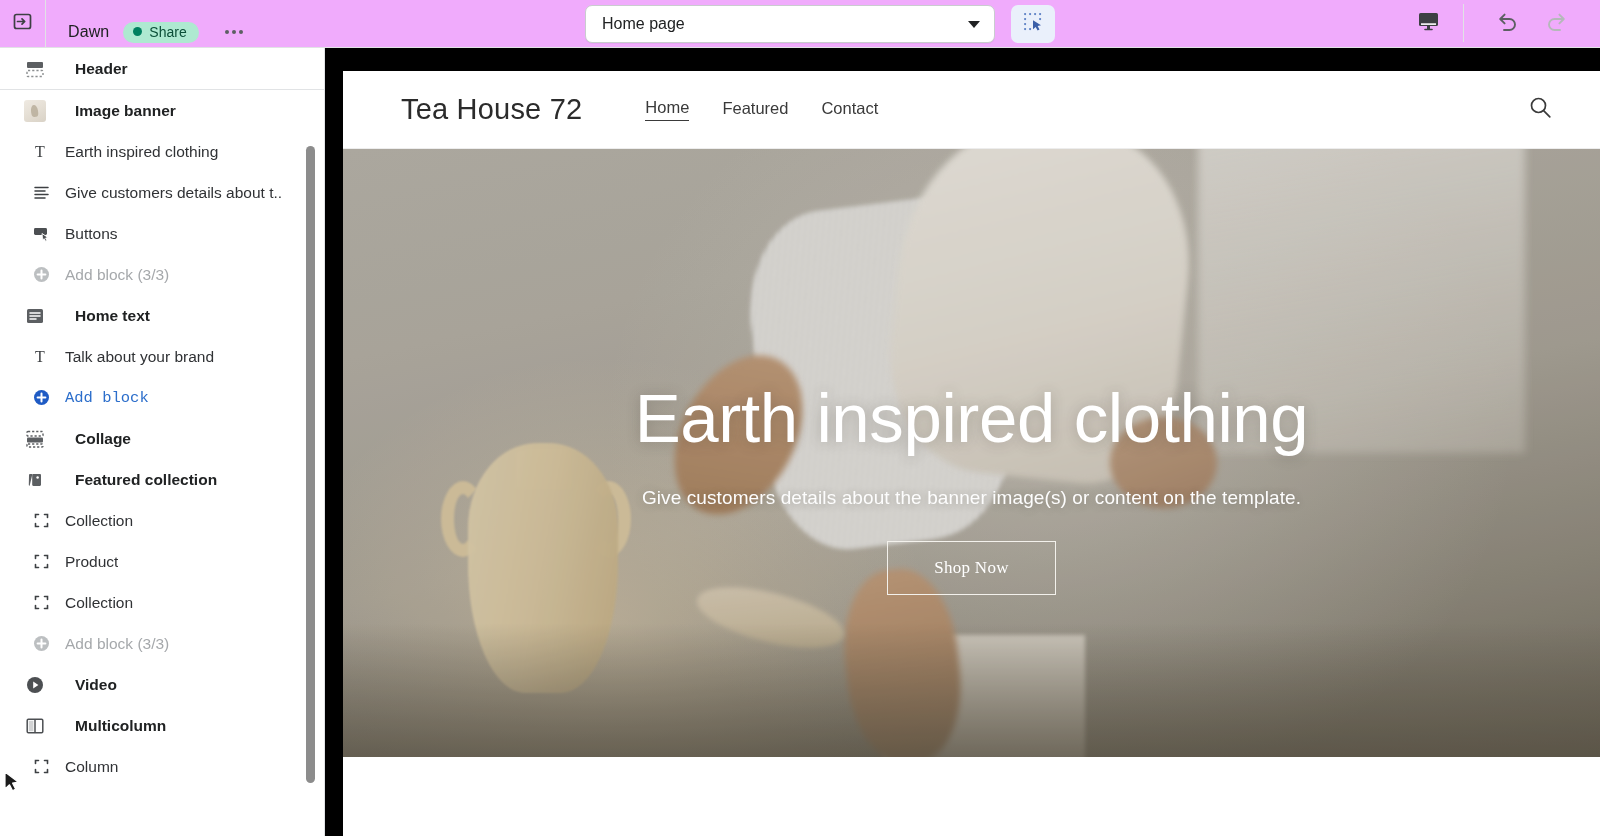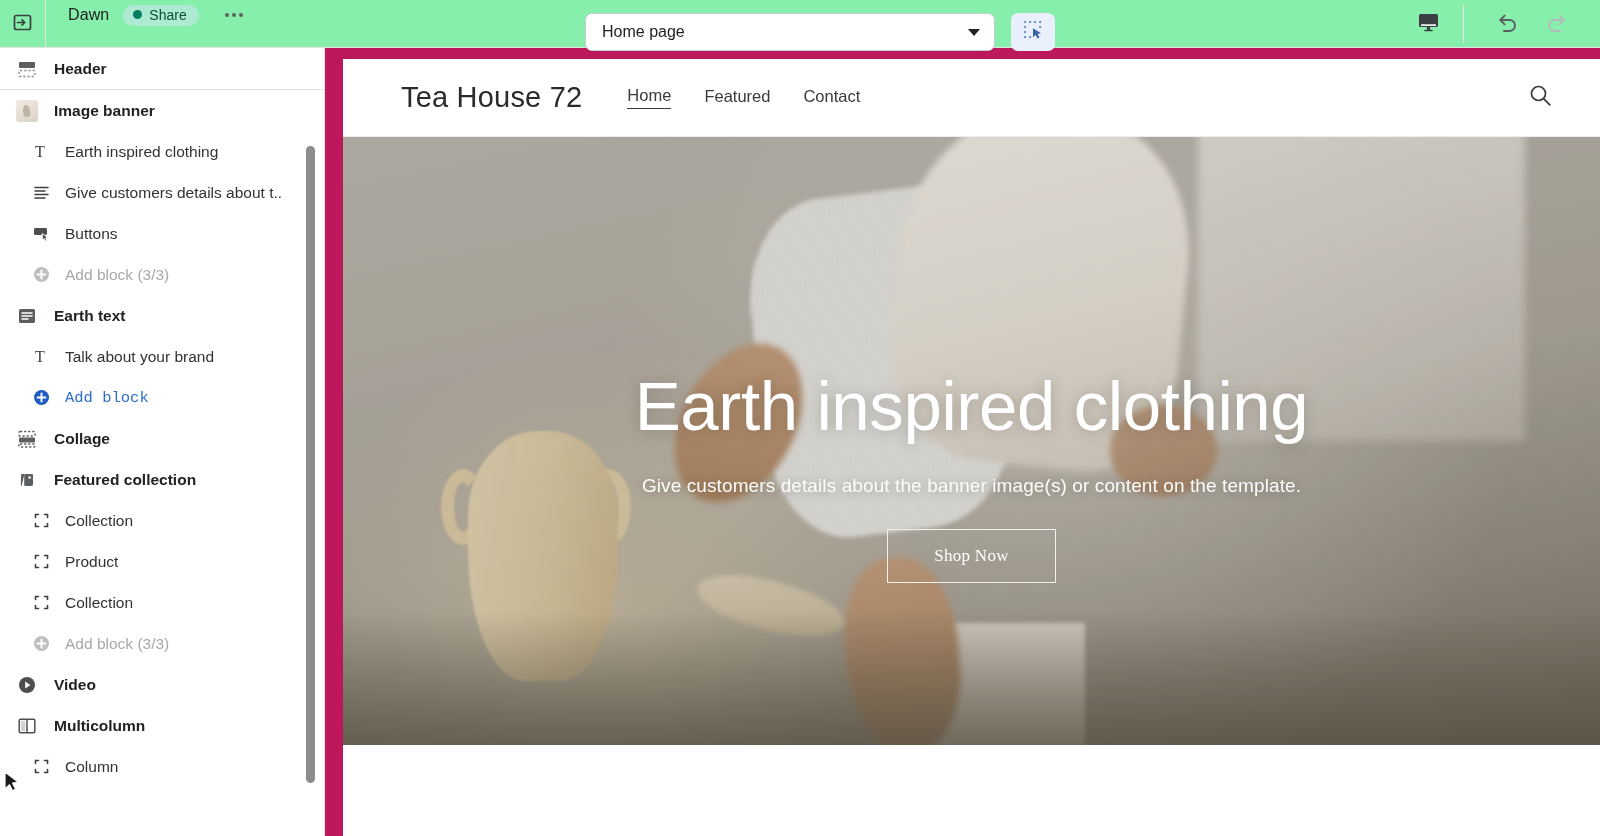--- a/index.html
+++ b/index.html
@@ -7,43 +7,43 @@
   body {
     font-family: "Liberation Sans", sans-serif;
     background:#fff;
     color:#202223;
     -webkit-font-smoothing:antialiased;
   }
   .app { width:1600px; height:836px; display:flex; flex-direction:column; }
 
   
   .topbar {
-    height:48px; min-height:48px; display:flex; align-items:flex-start;
-    background:#86efac; border-bottom:1px solid #e1e3e5; position:relative;
+    height:48px; min-height:48px; display:flex; align-items:flex-end;
+    background:#f0abfc; border-bottom:1px solid #e1e3e5; position:relative;
   }
   .tb-collapse {
     width:46px; height:48px; display:flex; align-items:center; justify-content:center;
     border-right:1px solid #e1e3e5;
   }
   .tb-left { display:flex; align-items:center; gap:14px; padding-left:22px; }
   .theme-name { font-size:16px; color:#202223; letter-spacing:.1px; }
   .live-badge {
     display:inline-flex; align-items:center; gap:7px;
     background:#aee9d1; color:#0b4f38; border-radius:11px;
     padding:3px 12px 4px 10px; font-size:14px; line-height:1;
   }
   .live-dot { width:9px; height:9px; border-radius:50%; background:#008060; display:block; }
   .tb-more {
     width:34px; height:30px; display:flex; align-items:center; justify-content:center;
     gap:3px; border-radius:5px; margin-left:4px;
   }
   .tb-more i { width:4px; height:4px; border-radius:50%; background:#5c5f62; display:block; }
 
   .tb-center {
-    position:absolute; left:0; right:0; top:8px; height:48px;
+    position:absolute; left:0; right:0; top:0; height:48px;
     display:flex; align-items:center; justify-content:center; gap:16px;
     pointer-events:none;
     margin-left:40px;
   }
   .tb-center > * { pointer-events:auto; }
   .page-select {
     width:410px; height:38px; border:1px solid #c9cccf; border-radius:7px;
     background:#fff; display:flex; align-items:center; justify-content:space-between;
     padding:0 14px 0 16px; font-size:16px; color:#202223;
     box-shadow:0 1px 0 rgba(0,0,0,.04);
@@ -64,21 +64,21 @@
   .main { flex:1; display:flex; min-height:0; }
 
   
   .sidebar {
     width:325px; min-width:325px; background:#fff; position:relative;
     border-right:1px solid #e1e3e5; overflow:hidden;
   }
   .sb-scroll { padding:0; }
   .sb-sep { height:1px; background:#e1e3e5; margin:0; }
   .row {
-    display:flex; align-items:center; height:41px; padding-left:16px; gap:16px;
+    display:flex; align-items:center; height:41px; padding-left:24px; gap:29px;
   }
   .row.section { font-weight:700; font-size:15.5px; color:#202223; }
   .row.block { padding-left:30px; font-size:15.5px; color:#303235; gap:13px; }
   .row .lbl { white-space:nowrap; overflow:hidden; text-overflow:ellipsis; max-width:245px; }
   .row.block .lbl { max-width:248px; }
   .row.addblock { padding-left:30px; font-size:15.5px; color:#a5a8ab; gap:13px; }
   .row.addblock.active { color:#2c6ecb;font-family:Liberation Mono, monospace; }
   .ico { width:22px; min-width:22px; height:22px; display:flex; align-items:center; justify-content:center; }
 
   
@@ -94,31 +94,31 @@
 
   
   .sb-track { position:absolute; right:8px; top:0; bottom:0; width:11px; }
   .sb-thumb {
     position:absolute; left:1px; width:9px; top:98px; height:637px;
     background:#8c8c8c; border-radius:5px;
   }
   .sb-cursor { position:absolute; left:4px; top:723px; }
 
   
-  .preview { flex:1; background:#be185d; padding:11px 0 0 18px; min-width:0; }
+  .preview { flex:1; background:#000000; padding:23px 0 0 18px; min-width:0; }
   .shop {
     background:#fff; height:100%; overflow:hidden; position:relative;
     box-shadow:0 0 0 1px rgba(0,0,0,.04);
   }
   .shop-header {
     height:78px; display:flex; align-items:center; padding:0 46px 0 58px;
     background:#fff; border-bottom:1px solid #ededed;
   }
   .shop-logo { font-size:29px; color:#2b2b2b; letter-spacing:.2px; font-weight:400; }
-  .shop-nav { display:flex; align-items:center; gap:33px; margin-left:45px; }
+  .shop-nav { display:flex; align-items:center; gap:33px; margin-left:63px; }
   .shop-nav a { font-size:16.5px; color:#3a3a3a; text-decoration:none; padding-bottom:3px; }
   .shop-nav a.active { border-bottom:1.5px solid #3a3a3a; }
   .shop-search { margin-left:auto; }
 
   .hero {
     position:relative; height:608px; overflow:hidden;
     background:
       radial-gradient(ellipse 520px 430px at 21% 78%, rgba(226,209,176,.55) 0%, rgba(226,209,176,0) 62%),
       radial-gradient(ellipse 700px 600px at 57% 45%, rgba(214,210,200,.5) 0%, rgba(214,210,200,0) 65%),
       linear-gradient(168deg,#b9b5ac 0%,#b5b1a7 24%,#aaa59a 52%,#8e897c 78%,#6f6a5c 100%);
@@ -347,21 +347,21 @@
           <span class="lbl">Add block (3/3)</span>
         </div>
 
         <div class="row section">
           <span class="ico">
             <svg width="20" height="20" viewBox="0 0 20 20" fill="none">
               <rect x="2" y="3" width="16" height="14" rx="1.6" fill="#5c5f62"></rect>
               <path d="M5 7h10M5 10h10M5 13h6" stroke="#fff" stroke-width="1.5" stroke-linecap="round"></path>
             </svg>
           </span>
-          <span class="lbl">Earth text</span>
+          <span class="lbl">Home text</span>
         </div>
         <div class="row block">
           <span class="ico">
             <svg width="19" height="19" viewBox="0 0 19 19">
                 <text x="3" y="15" font-family="Liberation Serif, serif" font-size="16" fill="#3d4043">T</text>
               </svg>
           </span>
           <span class="lbl">Talk about your brand</span>
         </div>
         <div class="row addblock active">

